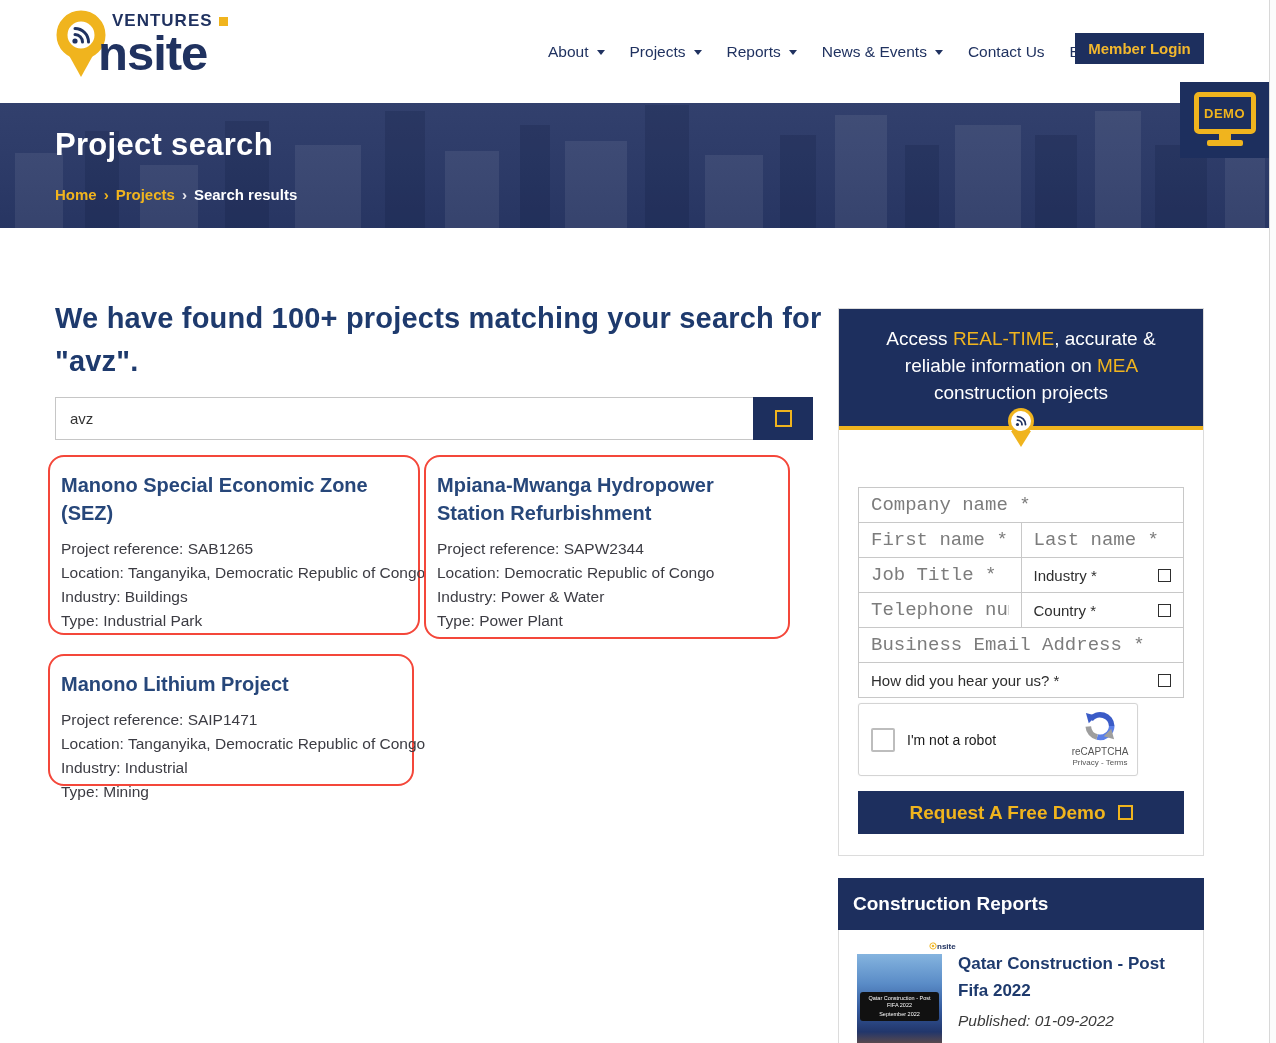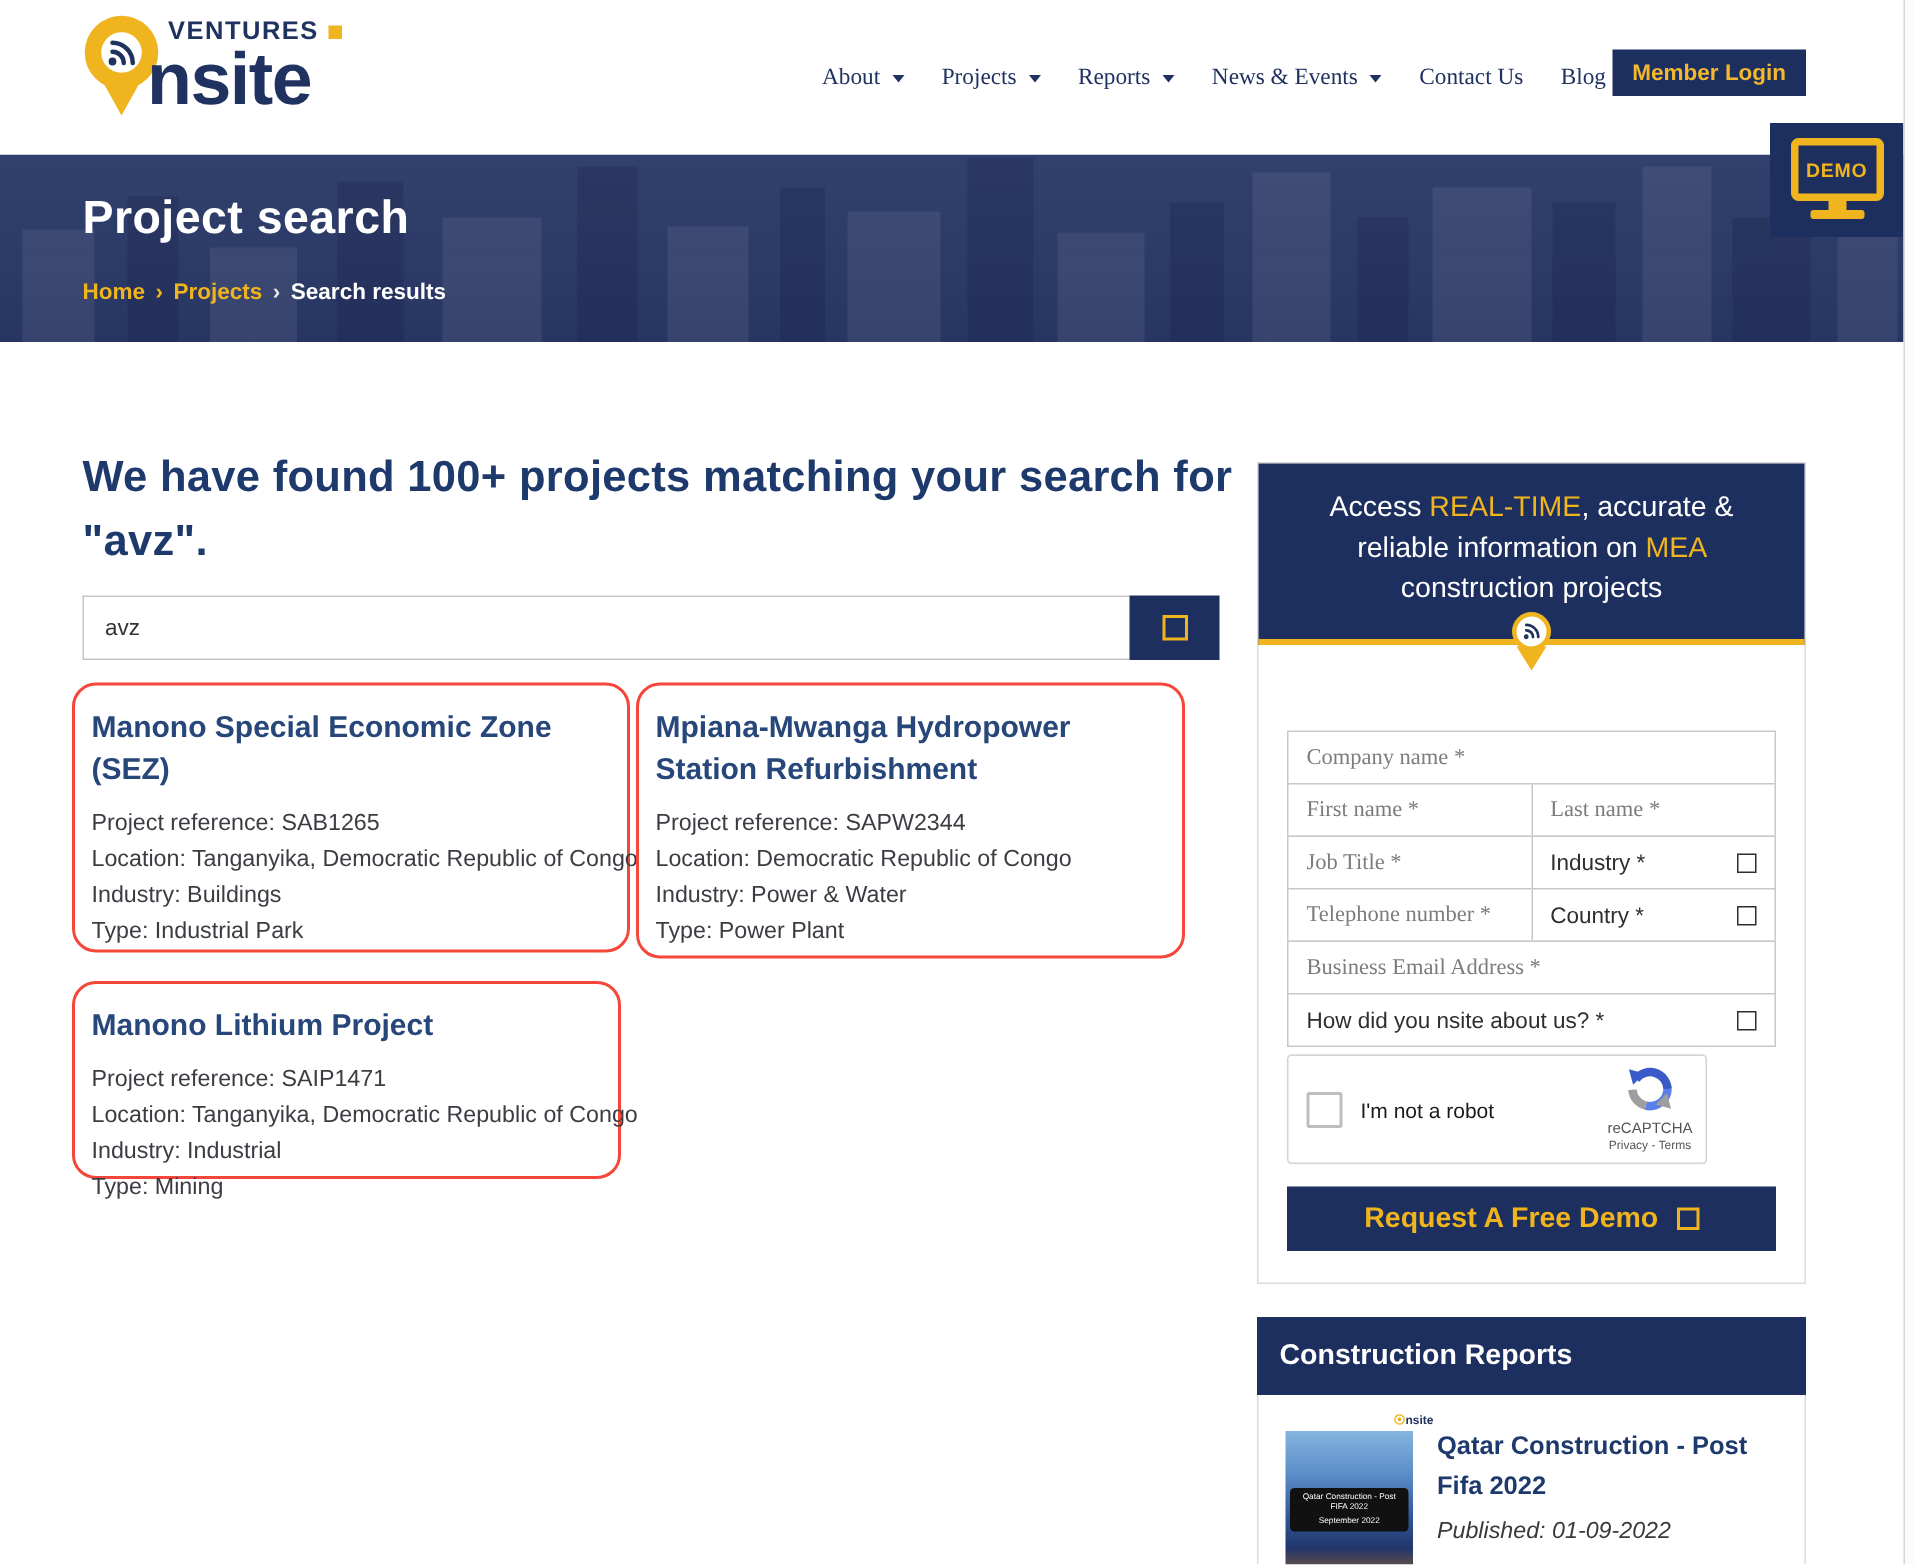--- a/index.html
+++ b/index.html
@@ -14,21 +14,21 @@
   .site-header { position:absolute; left:0; top:0; width:1276px; height:103px; background:#fff; z-index:30; }
   .logo { position:absolute; left:55px; top:9px; display:flex; align-items:flex-start; cursor:pointer; }
   .logo-pin { width:52px; height:72px; }
   .logo-text { margin-left:-9px; }
   .logo-top { display:flex; align-items:center; margin:2px 0 0 14px; }
   .logo-ventures { color:#203260; font-weight:bold; font-size:17px; letter-spacing:1px; }
   .logo-sq { width:9px; height:9px; background:#f0b41e; display:inline-block; margin-left:6px; }
   .logo-main { color:#203260; font-weight:bold; font-size:49px; line-height:44px; letter-spacing:-1px; }
 
   .main-nav { position:absolute; left:548px; top:0; height:103px; display:flex; align-items:center; gap:25px; }
-  .nav-item { display:flex; align-items:center; color:#203260; font-size:15.5px; font-weight:500; cursor:pointer; white-space:nowrap;font-family:Liberation Serif, serif; }
+  .nav-item { display:flex; align-items:center; color:#203260; font-size:15.5px; font-weight:500; cursor:pointer; white-space:nowrap; }
   .caret { width:0; height:0; border-left:4.5px solid transparent; border-right:4.5px solid transparent; border-top:5px solid #203260; margin-left:8px; margin-top:2px; }
   .member-login { position:absolute; left:1075px; top:33px; width:129px; height:31px; background:#1d2f5e; color:#f3b82d; font-family:"Liberation Sans",sans-serif; font-size:15px; font-weight:bold; border:none; cursor:pointer; }
 
   
   .hero { position:absolute; left:0; top:103px; width:1276px; height:125px; background:linear-gradient(180deg,#32406d 0%,#2c3a67 60%,#273562 100%); overflow:hidden; }
   .hero svg.skyline { position:absolute; left:0; bottom:0; }
   .hero-title { position:absolute; left:55px; top:24px; color:#fff; font-size:31px; font-weight:bold; letter-spacing:.3px; }
   .breadcrumb { position:absolute; left:55px; top:83px; font-size:15px; font-weight:bold; color:#fff; display:flex; gap:7px; align-items:center; }
   .crumb-link { color:#f0b41e; text-decoration:none; cursor:pointer; }
   .sep-y { color:#f0b41e; } .sep-w { color:#e8e8ee; }
@@ -60,21 +60,21 @@
   .promo { position:relative; width:100%; height:121px; background:#1d2f5e; border-bottom:4px solid #f0b41e; padding:16px 26px 0; text-align:center; }
   .promo p { color:#fff; font-size:19px; font-weight:normal; line-height:27px; }
   .promo .hl { color:#f0b41e; }
   .promo-pin { position:absolute; left:50%; bottom:-23px; transform:translateX(-50%); width:34px; height:44px; z-index:5; }
 
   .demo-form { padding:0 19px; }
   .frow { display:flex; border:1px solid #c8c8c8; height:36px; margin-top:-1px; background:#fff; }
   .frow.first { margin-top:57px; }
   .fcell { flex:1; display:flex; align-items:center; padding:0 12px; height:100%; }
   .fcell + .fcell { border-left:1px solid #c8c8c8; }
-  .fcell input { border:none; outline:none; width:100%; font-size:15px; font-family:Liberation Serif, serif; color:#a16207; background:transparent; }
+  .fcell input { border:none; outline:none; width:100%; font-size:19px; font-family:Liberation Mono, monospace; color:#a16207; background:transparent; }
   .fcell input::placeholder { color:#7c7c7c; opacity:1; }
   .sel-label { flex:1; font-size:15px; color:#2e2e2e; }
   .sel-box { width:13px; height:13px; border:1.5px solid #2e2e2e; display:block; }
 
   .recaptcha { margin-top:5px; width:280px; height:73px; border:1px solid #d4d4d4; border-radius:3px; background:#fff; position:relative; display:flex; align-items:center; box-shadow:0 0 2px rgba(0,0,0,.05); }
   .rc-checkbox { width:24px; height:24px; background:#fff; border:2px solid #bdbdbd; border-radius:2px; margin-left:12px; cursor:pointer; }
   .rc-label { font-size:14px; color:#1a1a1a; margin-left:12px; }
   .rc-brand { position:absolute; right:6px; top:7px; width:62px; text-align:center; }
   .rc-brand-name { font-size:10px; color:#555; margin-top:1px; }
   .rc-brand-links { font-size:8px; color:#555; margin-top:1px; }
@@ -282,21 +282,21 @@
           <span class="sel-box"></span>
         </div>
       </div>
       <div class="frow">
         <div class="fcell">
           <input type="text" placeholder="Business Email Address *" style="">
         </div>
       </div>
       <div class="frow">
         <div class="fcell">
-          <span class="sel-label">How did you nsite about us? *</span>
+          <span class="sel-label">How did you hear your us? *</span>
           <span class="sel-box"></span>
         </div>
       </div>
 
       <div class="recaptcha">
         <div class="rc-checkbox"></div>
         <div class="rc-label">I'm not a robot</div>
         <div class="rc-brand">
           <svg width="30" height="30" viewBox="0 0 32 32">
             <path d="M6 9 A12.5 12.5 0 0 1 28.5 16" fill="none" stroke="#3a5bc7" stroke-width="6"></path>

